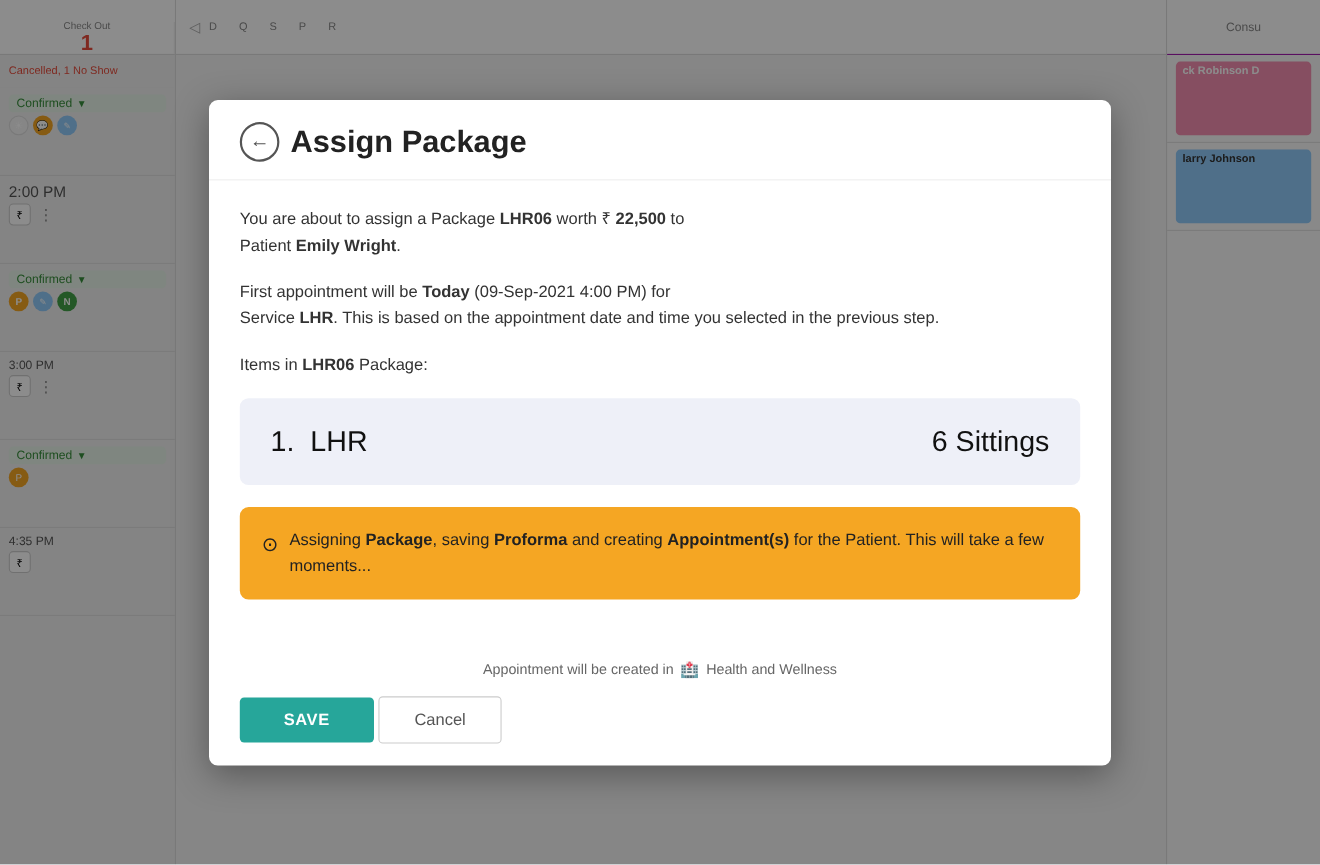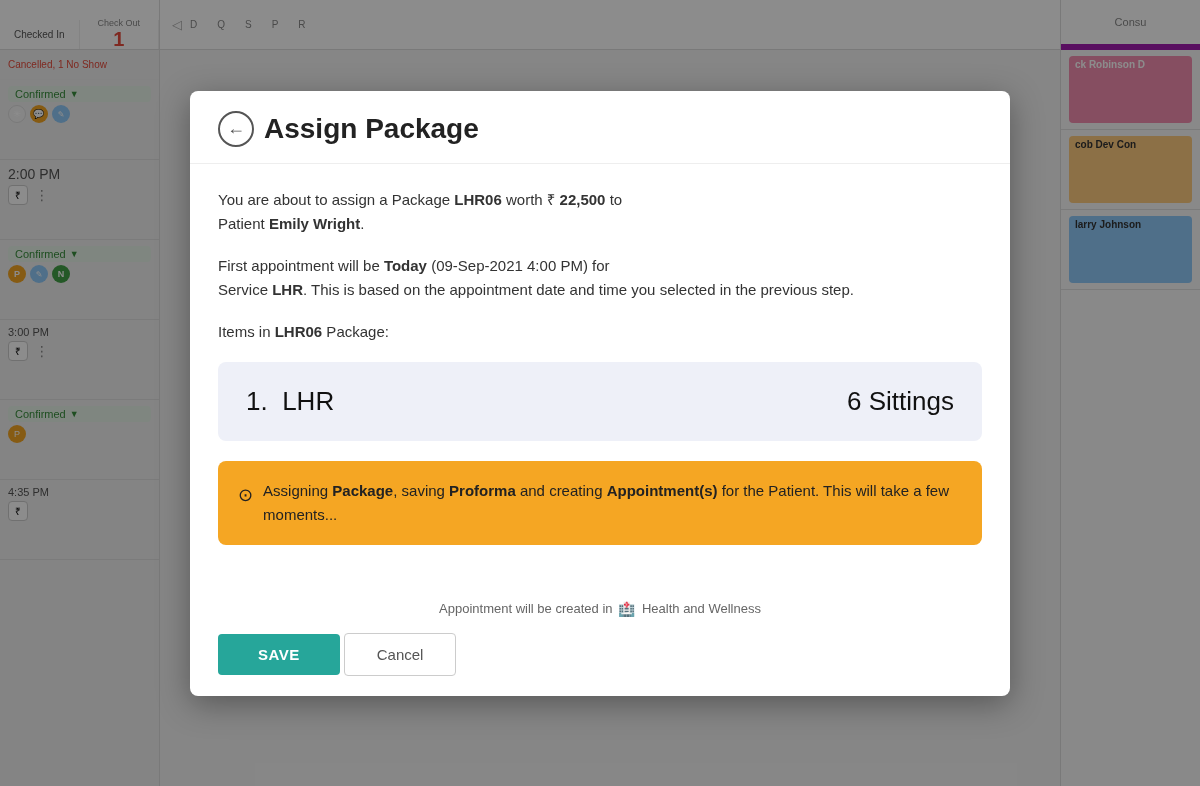--- a/index.html
+++ b/index.html
@@ -73,21 +73,21 @@
     .bg-right {
       width: 140px;
       background: #f9f9f9;
       border-left: 1px solid #ddd;
       flex-shrink: 0;
     }
 
     .bg-right-header {
       height: 50px;
       background: #fff;
-      border-bottom: 6px solid #a21caf;
+      border-bottom: 1px solid #a21caf;
       display: flex;
       align-items: center;
       justify-content: center;
       font-size: 11px;
       color: #888;
     }
 
     .bg-right-slot {
       height: 80px;
       border-bottom: 1px solid #e0e0e0;
@@ -328,21 +328,20 @@
       padding: 0 3px;
     }
   </style>
 </head>
 <body>
 
 <div class="bg-calendar">
 
   <div class="bg-left">
     <div class="bg-left-header">
-      <div class="bg-left-header-cell" style="font-size:10px;">Checked In</div>
       <div class="bg-left-header-cell accent" style="flex-direction:column;gap:0;">
         <span style="font-size:9px;color:#888;font-weight:normal;">Check Out</span>
         <span style="font-size:20px;color:#e74c3c;font-weight:bold;">1</span>
       </div>
     </div>
     <div style="padding:4px 8px;font-size:10px;color:#e74c3c;border-bottom:1px solid #eee;height:30px;display:flex;align-items:center;">Cancelled, 1 No Show</div>
 
     <div class="slot-row">
       <span class="confirmed-badge">Confirmed <span class="caret">▼</span></span>
       <div class="icon-row">
@@ -409,25 +408,20 @@
       <span style="font-size:11px;color:#888;">Consu</span>
     </div>
 
     <div class="bg-right-slot">
       <div class="bg-apt-card bg-apt-pink">
         <div style="font-size:10px;font-weight:600;">ck Robinson D</div>
       </div>
     </div>
 
 
-    <div class="bg-right-slot">
-      <div class="bg-apt-card bg-apt-orange">
-        <div style="font-size:10px;font-weight:600;">cob Dev Con</div>
-      </div>
-    </div>
 
     <div class="bg-right-slot">
       <div class="bg-apt-card bg-apt-blue">
         <div style="font-size:10px;font-weight:600;">larry Johnson</div>
       </div>
     </div>
 
   </div>
 </div>
 

